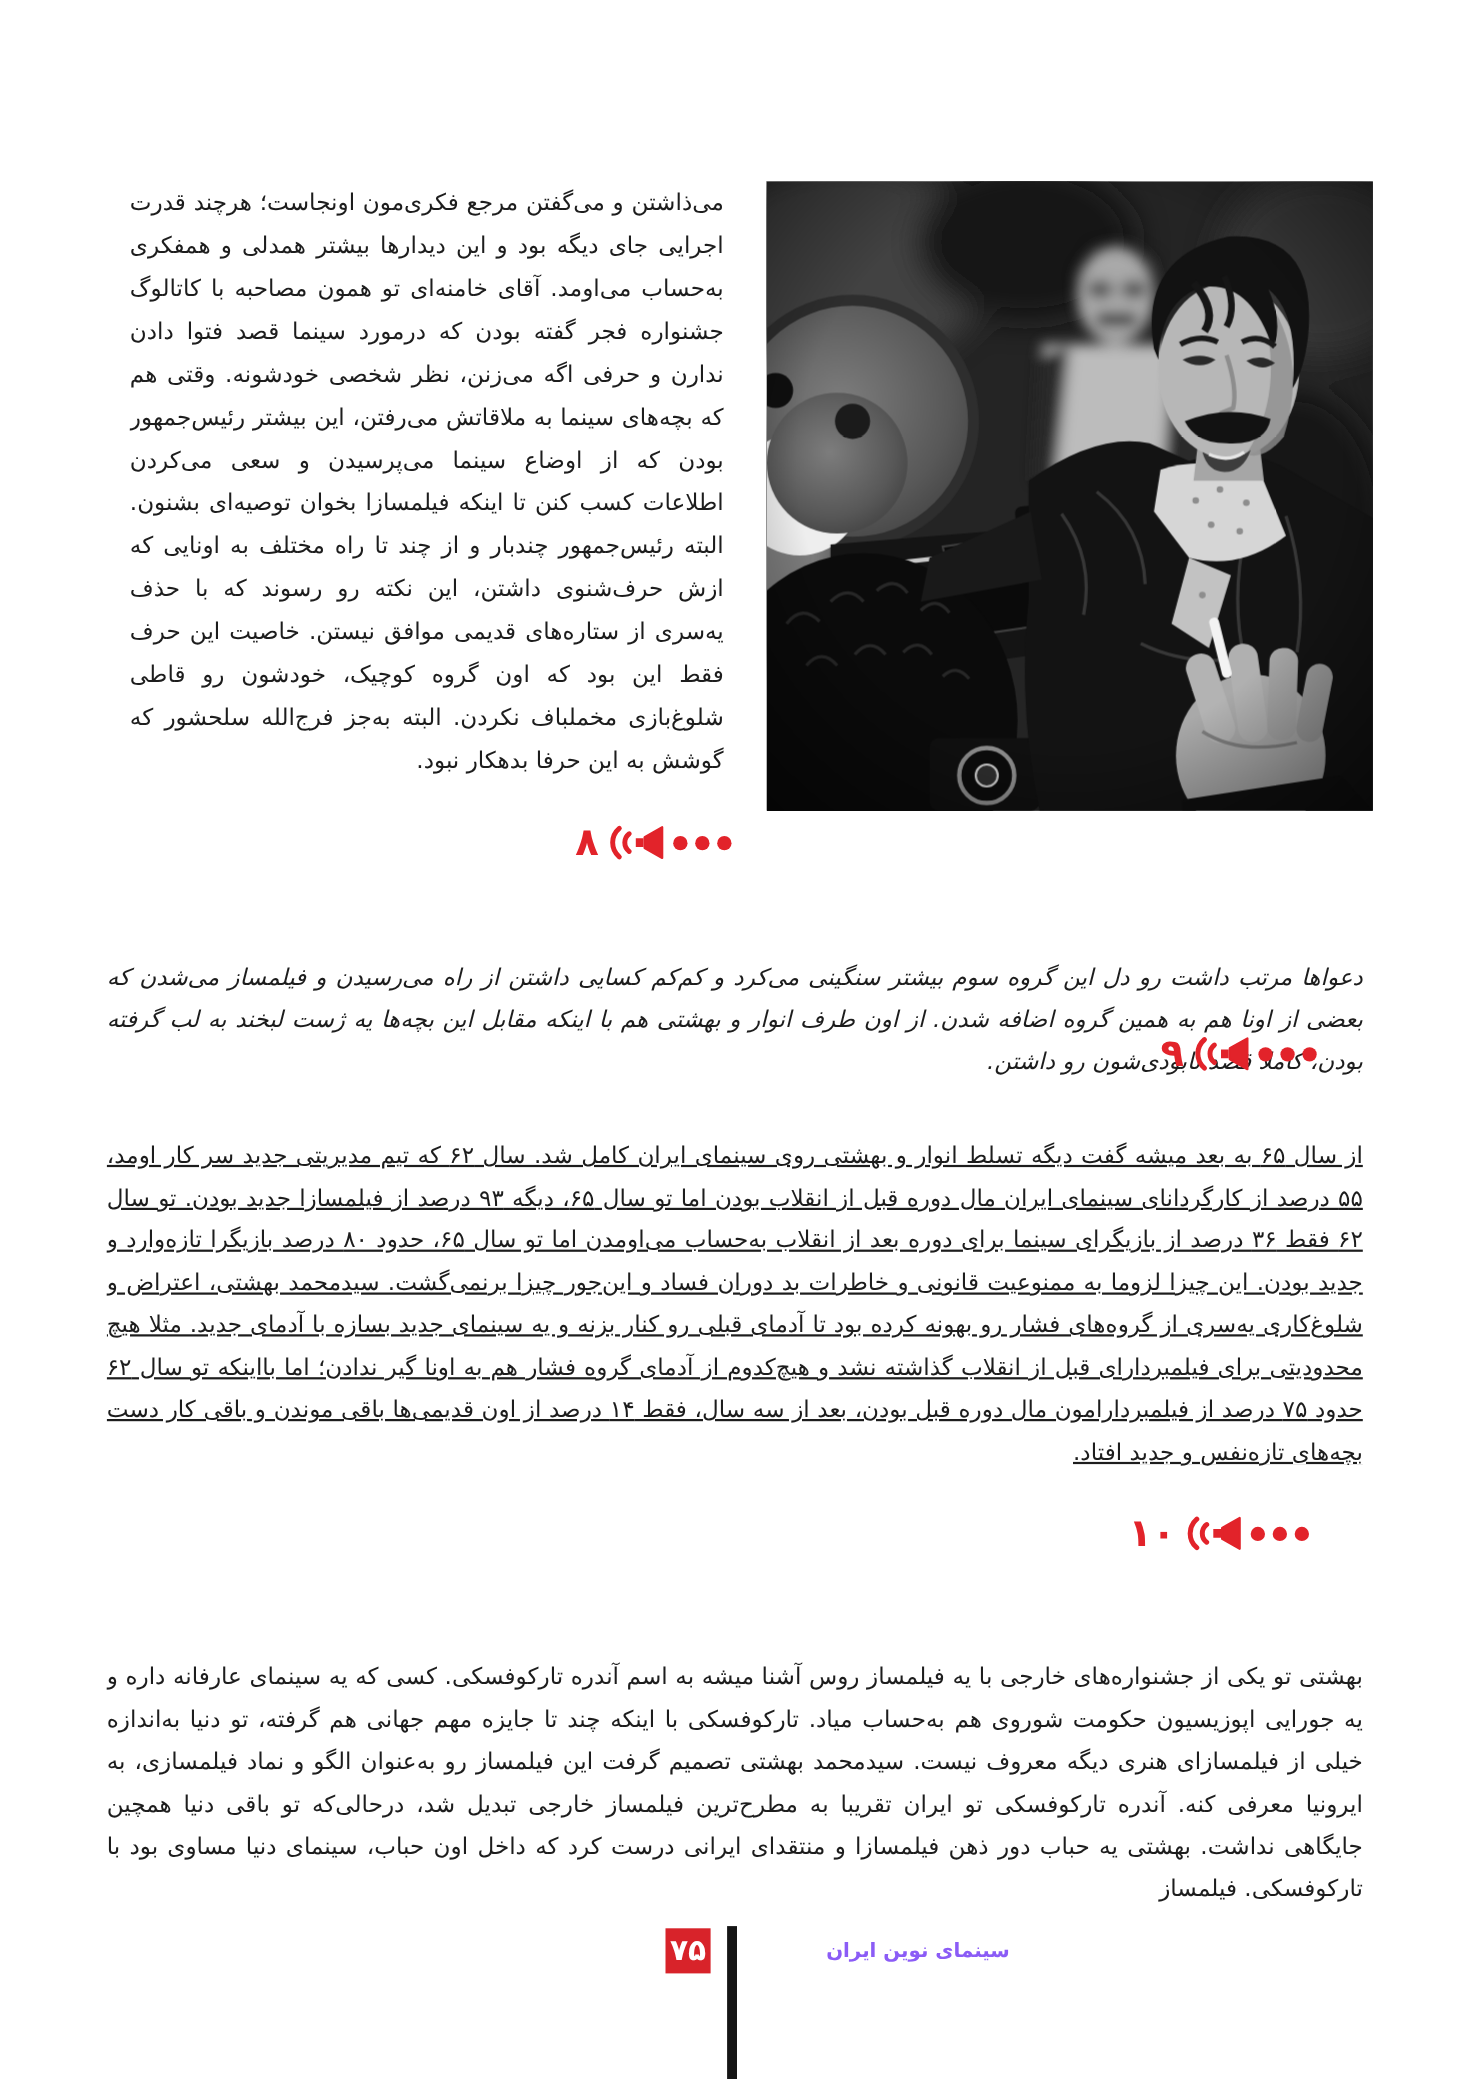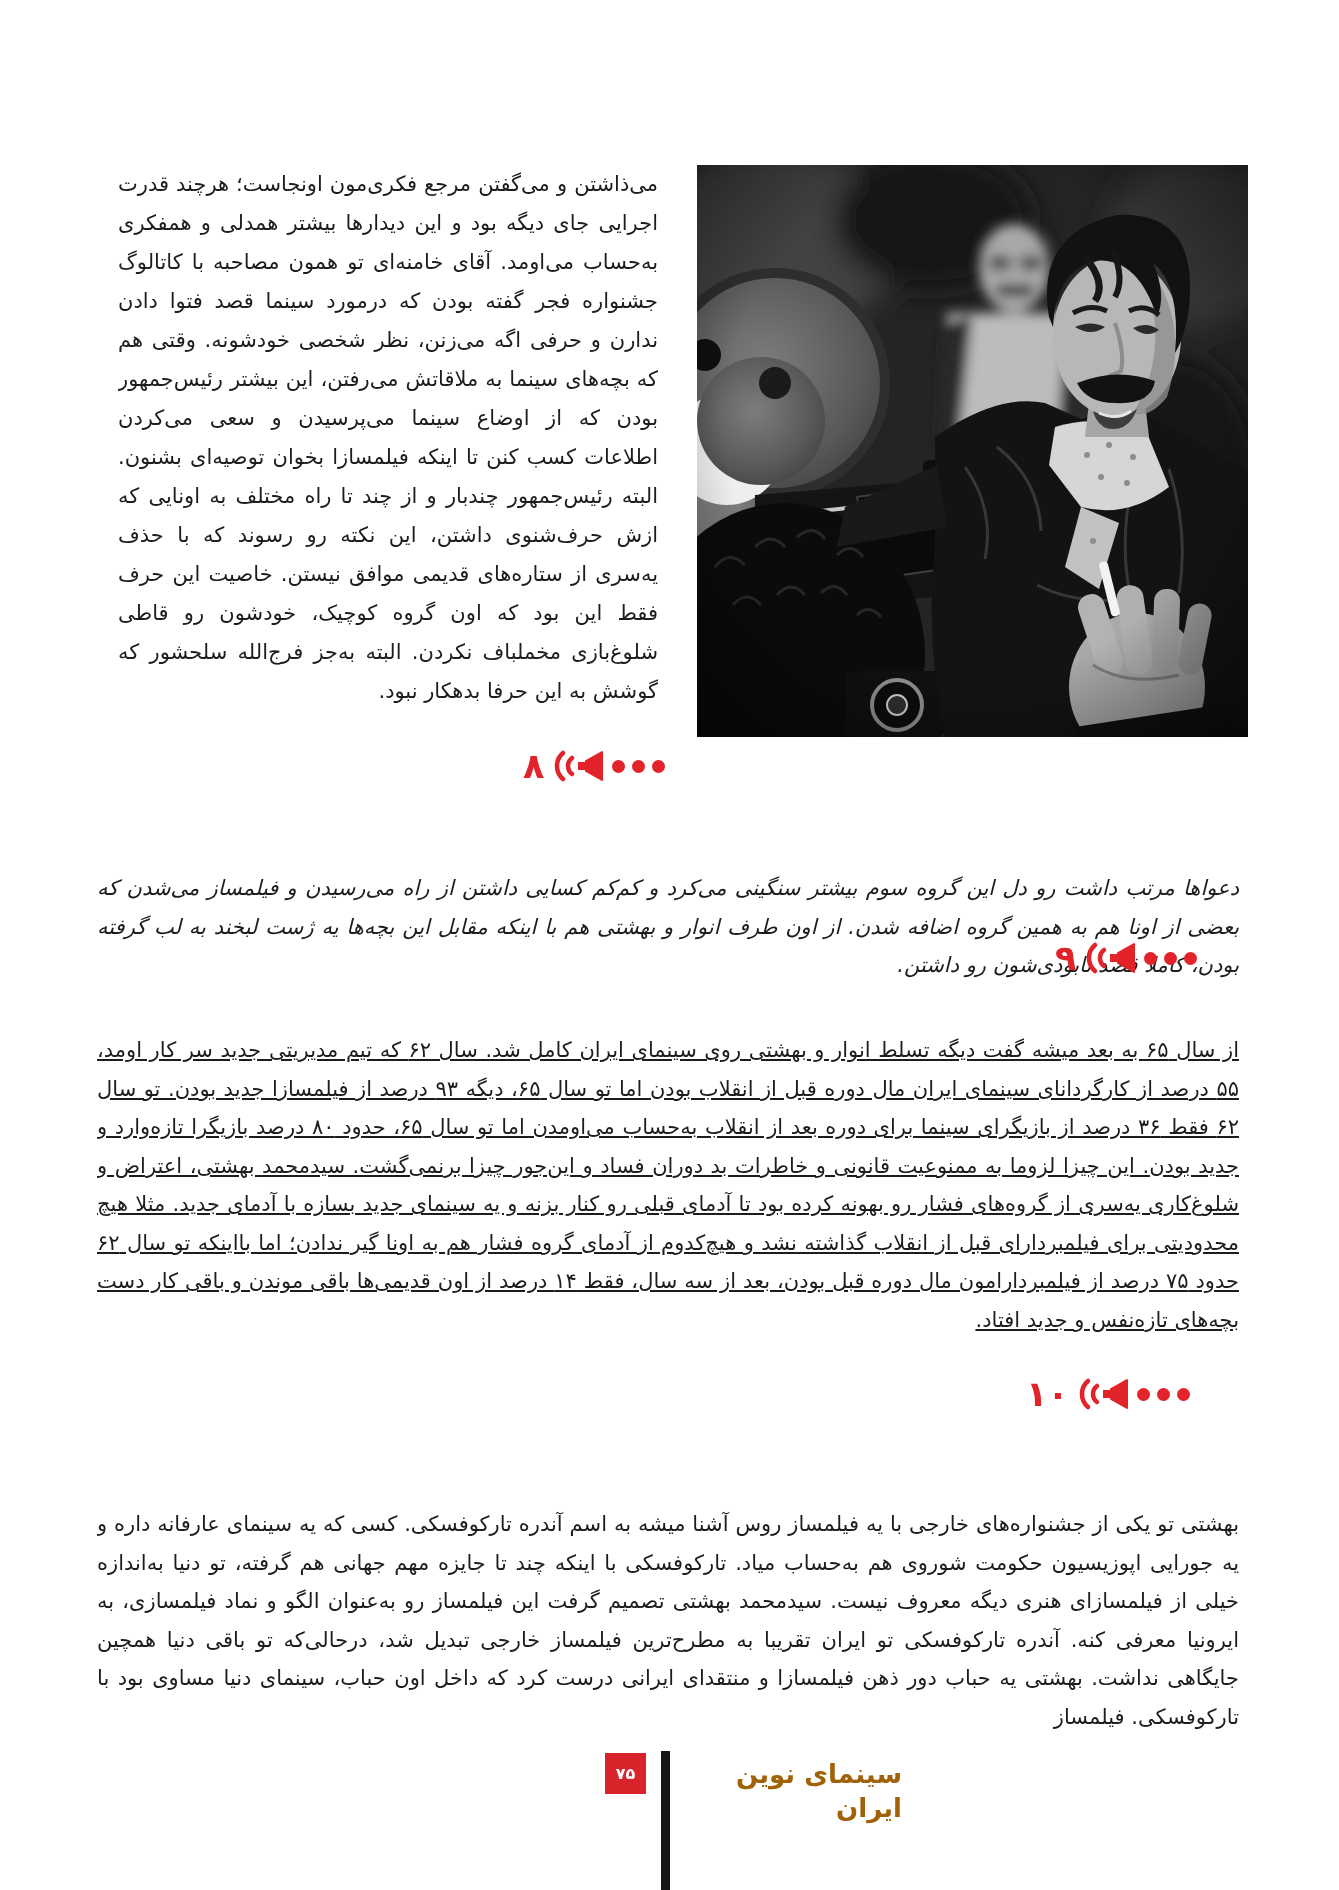--- a/index.html
+++ b/index.html
@@ -32,27 +32,27 @@
     font-family:"DejaVu Sans", sans-serif;direction:rtl;
   }
   .marker-8{left:523px;top:748px;}
   .marker-9{left:1055px;top:940px;}
   .marker-10{left:1026px;top:1376px;align-items:center;}
   .marker-dots{display:flex;align-items:center;gap:7px;}
   .marker-dot{width:13px;height:13px;border-radius:50%;background:#e2232a;}
 
   .footer-pagenum{
     left:605px;top:1753px;width:41px;height:41px;background:#d8232a;
-    color:#ffffff;font-weight:bold;font-size:16px;
+    color:#ffffff;font-weight:bold;font-size:27px;
     display:flex;align-items:center;justify-content:center;direction:rtl;
   }
   .footer-bar{left:661px;top:1751px;width:9px;height:139px;background:#151515;}
   .footer-title{
-    left:672px;top:1757px;width:230px;direction:rtl;text-align:right;
-    color:#a16207;font-weight:bold;font-size:26px;line-height:34px;
+    left:688px;top:1757px;width:230px;direction:rtl;text-align:right;
+    color:#8b5cf6;font-weight:bold;font-size:18px;line-height:34px;
     font-family:"DejaVu Sans", sans-serif;
   }
 </style>
 </head>
 <body>
 
 <div class="abs" style="left:0;top:0;width:1339px;height:1890px;">
 
   <div class="abs photo">
     <svg viewBox="0 0 551 572" width="551" height="572" xmlns="http://www.w3.org/2000/svg">

